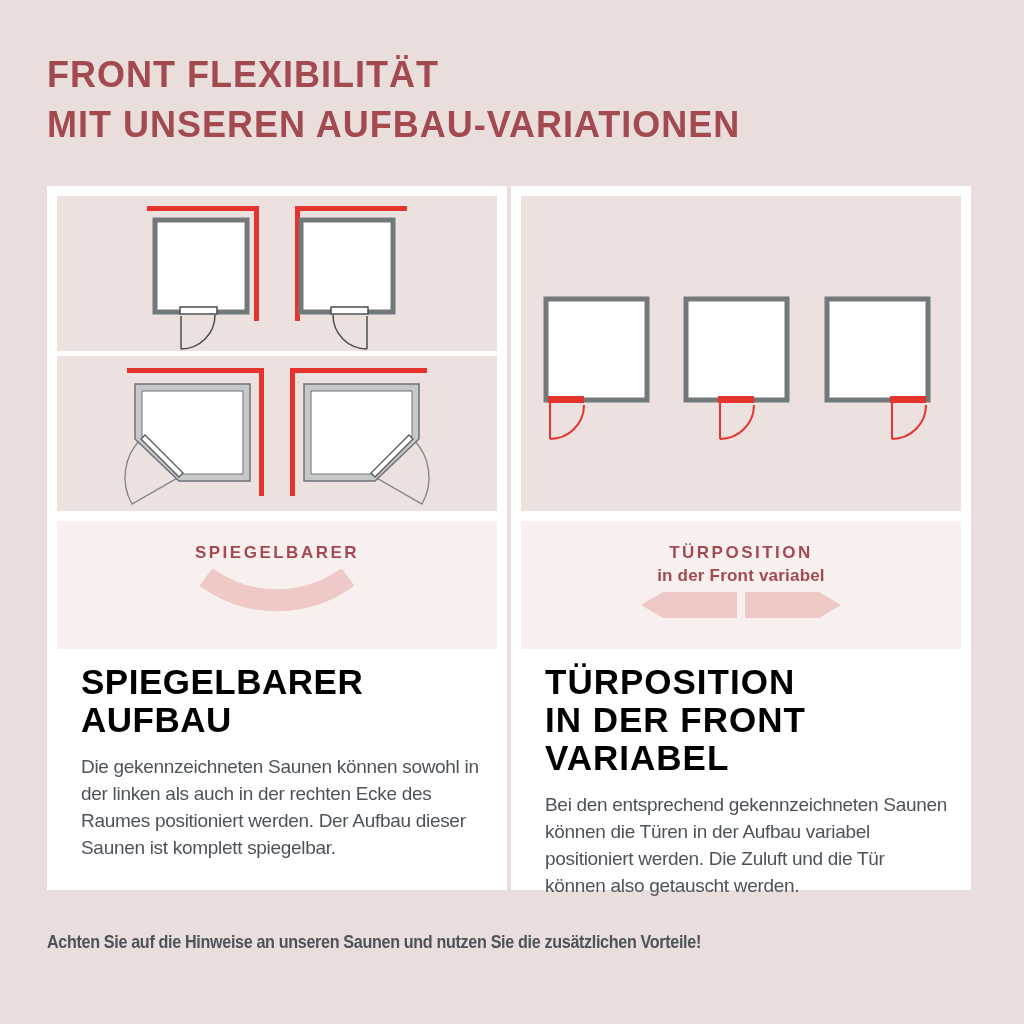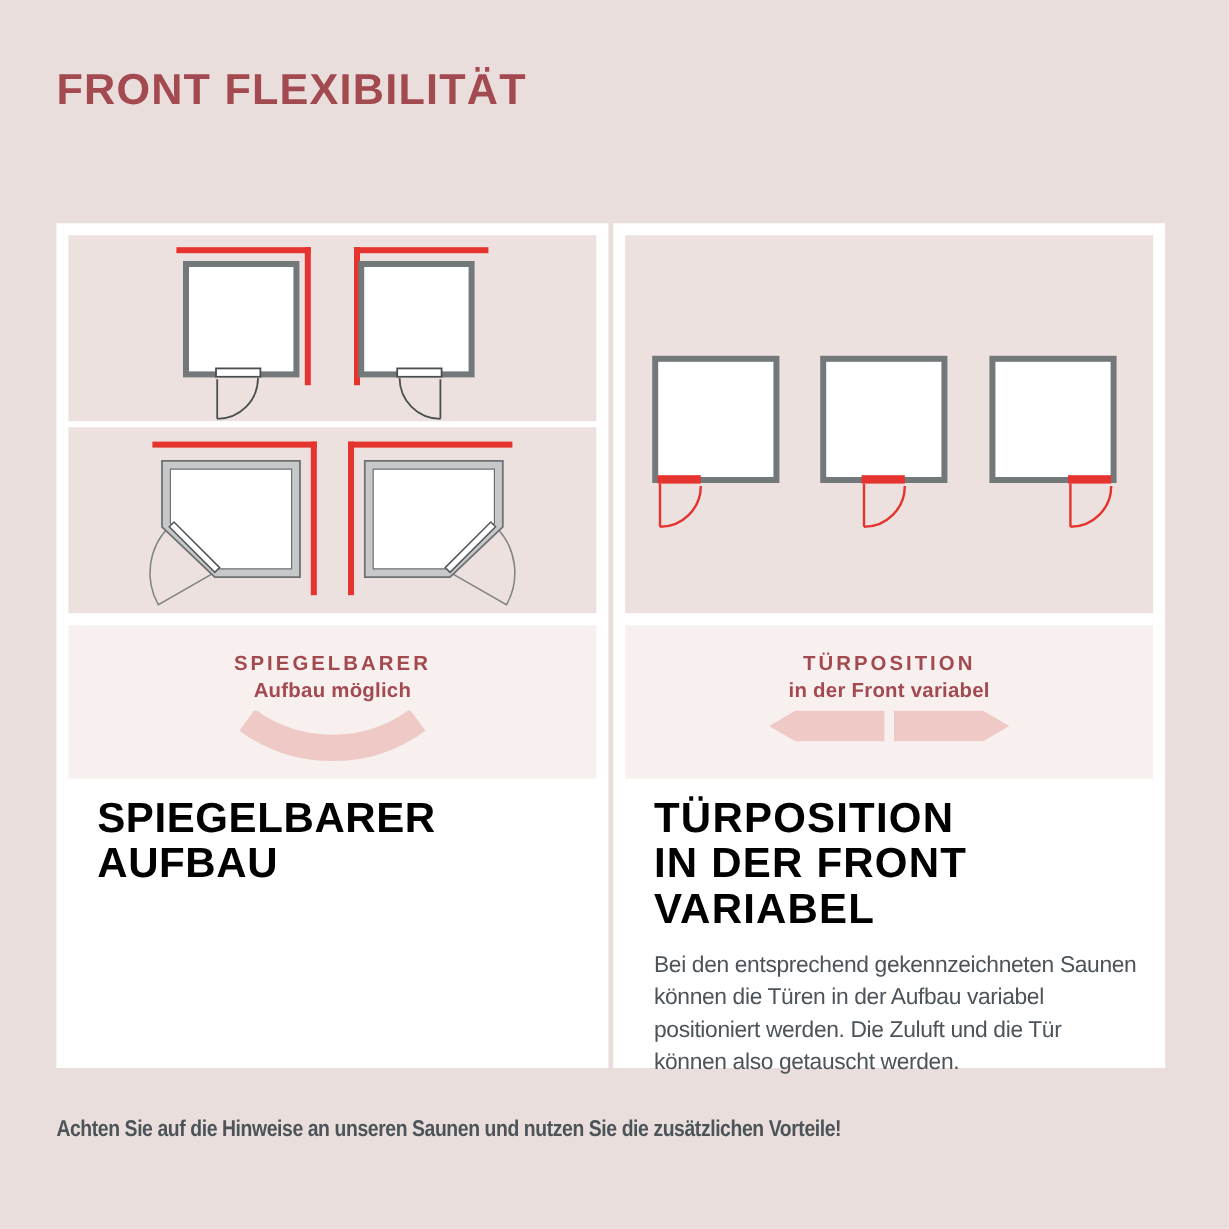--- a/index.html
+++ b/index.html
@@ -35,20 +35,21 @@
           font-size:19px;letter-spacing:-0.4px;transform:scaleX(0.85);transform-origin:left center;
           white-space:nowrap;}
 </style>
 </head>
 <body>
 
 <div class="page">
 
   <div class="title">
     <div>FRONT FLEXIBILITÄT</div>
+    <div>MIT UNSEREN AUFBAU-VARIATIONEN</div>
   </div>
 
   <div class="cards">
 
     <section class="card">
 
       <div class="panel p155">
         <svg width="440" height="155" viewBox="0 0 440 155">
 
           <rect x="90" y="10" width="112" height="5" fill="#e5332e"></rect>
@@ -87,28 +88,28 @@
 
           <path d="M318,121 L356,83 A54,54 0 0 1 365,148 Z" fill="#ece1de" stroke="#808487" stroke-width="1.3"></path>
           <path d="M362,28 L247,28 L247,125 L318,125 L362,83 Z" fill="#c6c8c9" stroke="#6d7174" stroke-width="1.5"></path>
           <path d="M355,35 L254,35 L254,118 L315,118 L355,80 Z" fill="#ffffff" stroke="#6d7174" stroke-width="1"></path>
           <path d="M356,83 L318,121 L314,117 L352,79 Z" fill="#ffffff" stroke="#55595c" stroke-width="1.3"></path>
         </svg>
       </div>
 
       <div class="badge">
         <div class="badge-title">SPIEGELBARER</div>
-        <div class="badge-sub">Aufbau möglich</div>
         <svg width="170" height="48" viewBox="0 0 170 48">
           <path d="M14,8 A120,120 0 0 0 156,8" stroke="#eec9c6" stroke-width="22" fill="none"></path>
         </svg>
       </div>
 
       <div class="cardtext">
         <h2>SPIEGELBARER AUFBAU</h2>
+        <p>Die gekennzeichneten Saunen können sowohl in der linken als auch in der rechten Ecke des Raumes positioniert werden. Der Aufbau dieser Saunen ist komplett spiegelbar.</p>
       </div>
     </section>
 
     <section class="card">
 
       <div class="panel p315">
         <svg width="440" height="315" viewBox="0 0 440 315">
 
           <rect x="25" y="103" width="101" height="101" fill="#ffffff" stroke="#73787b" stroke-width="5"></rect>
           <rect x="27" y="200" width="36" height="7" fill="#e5332e"></rect>

